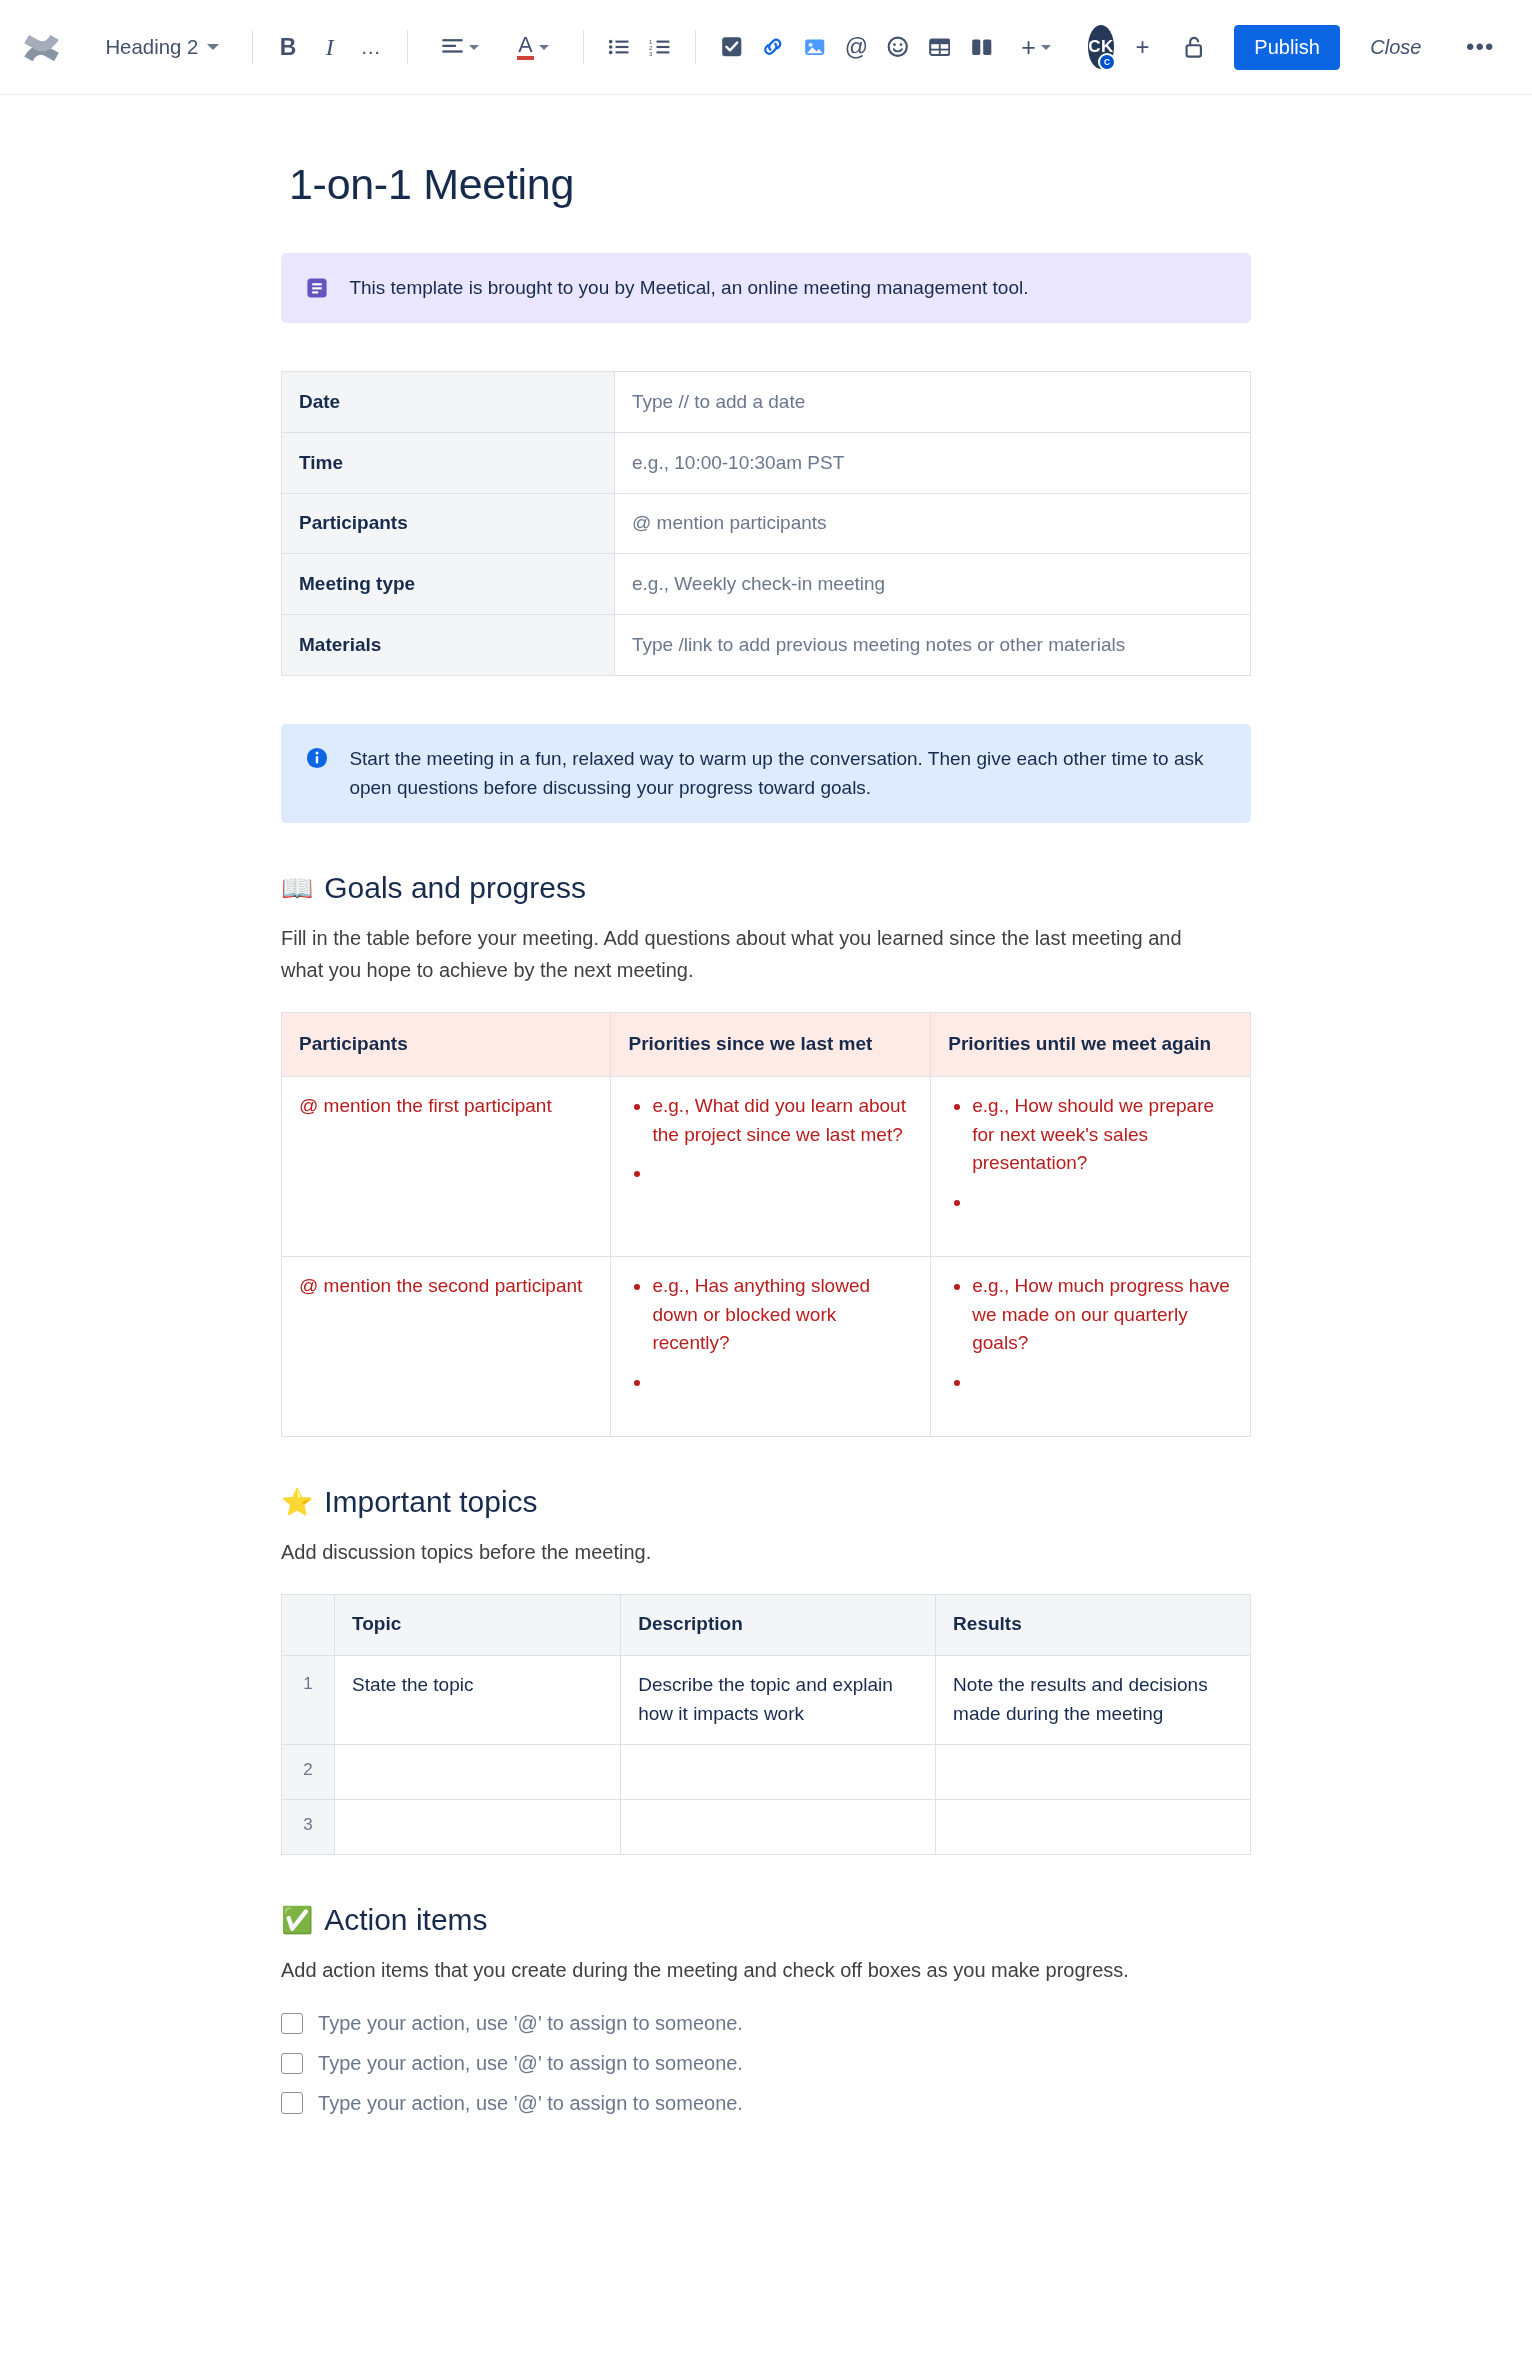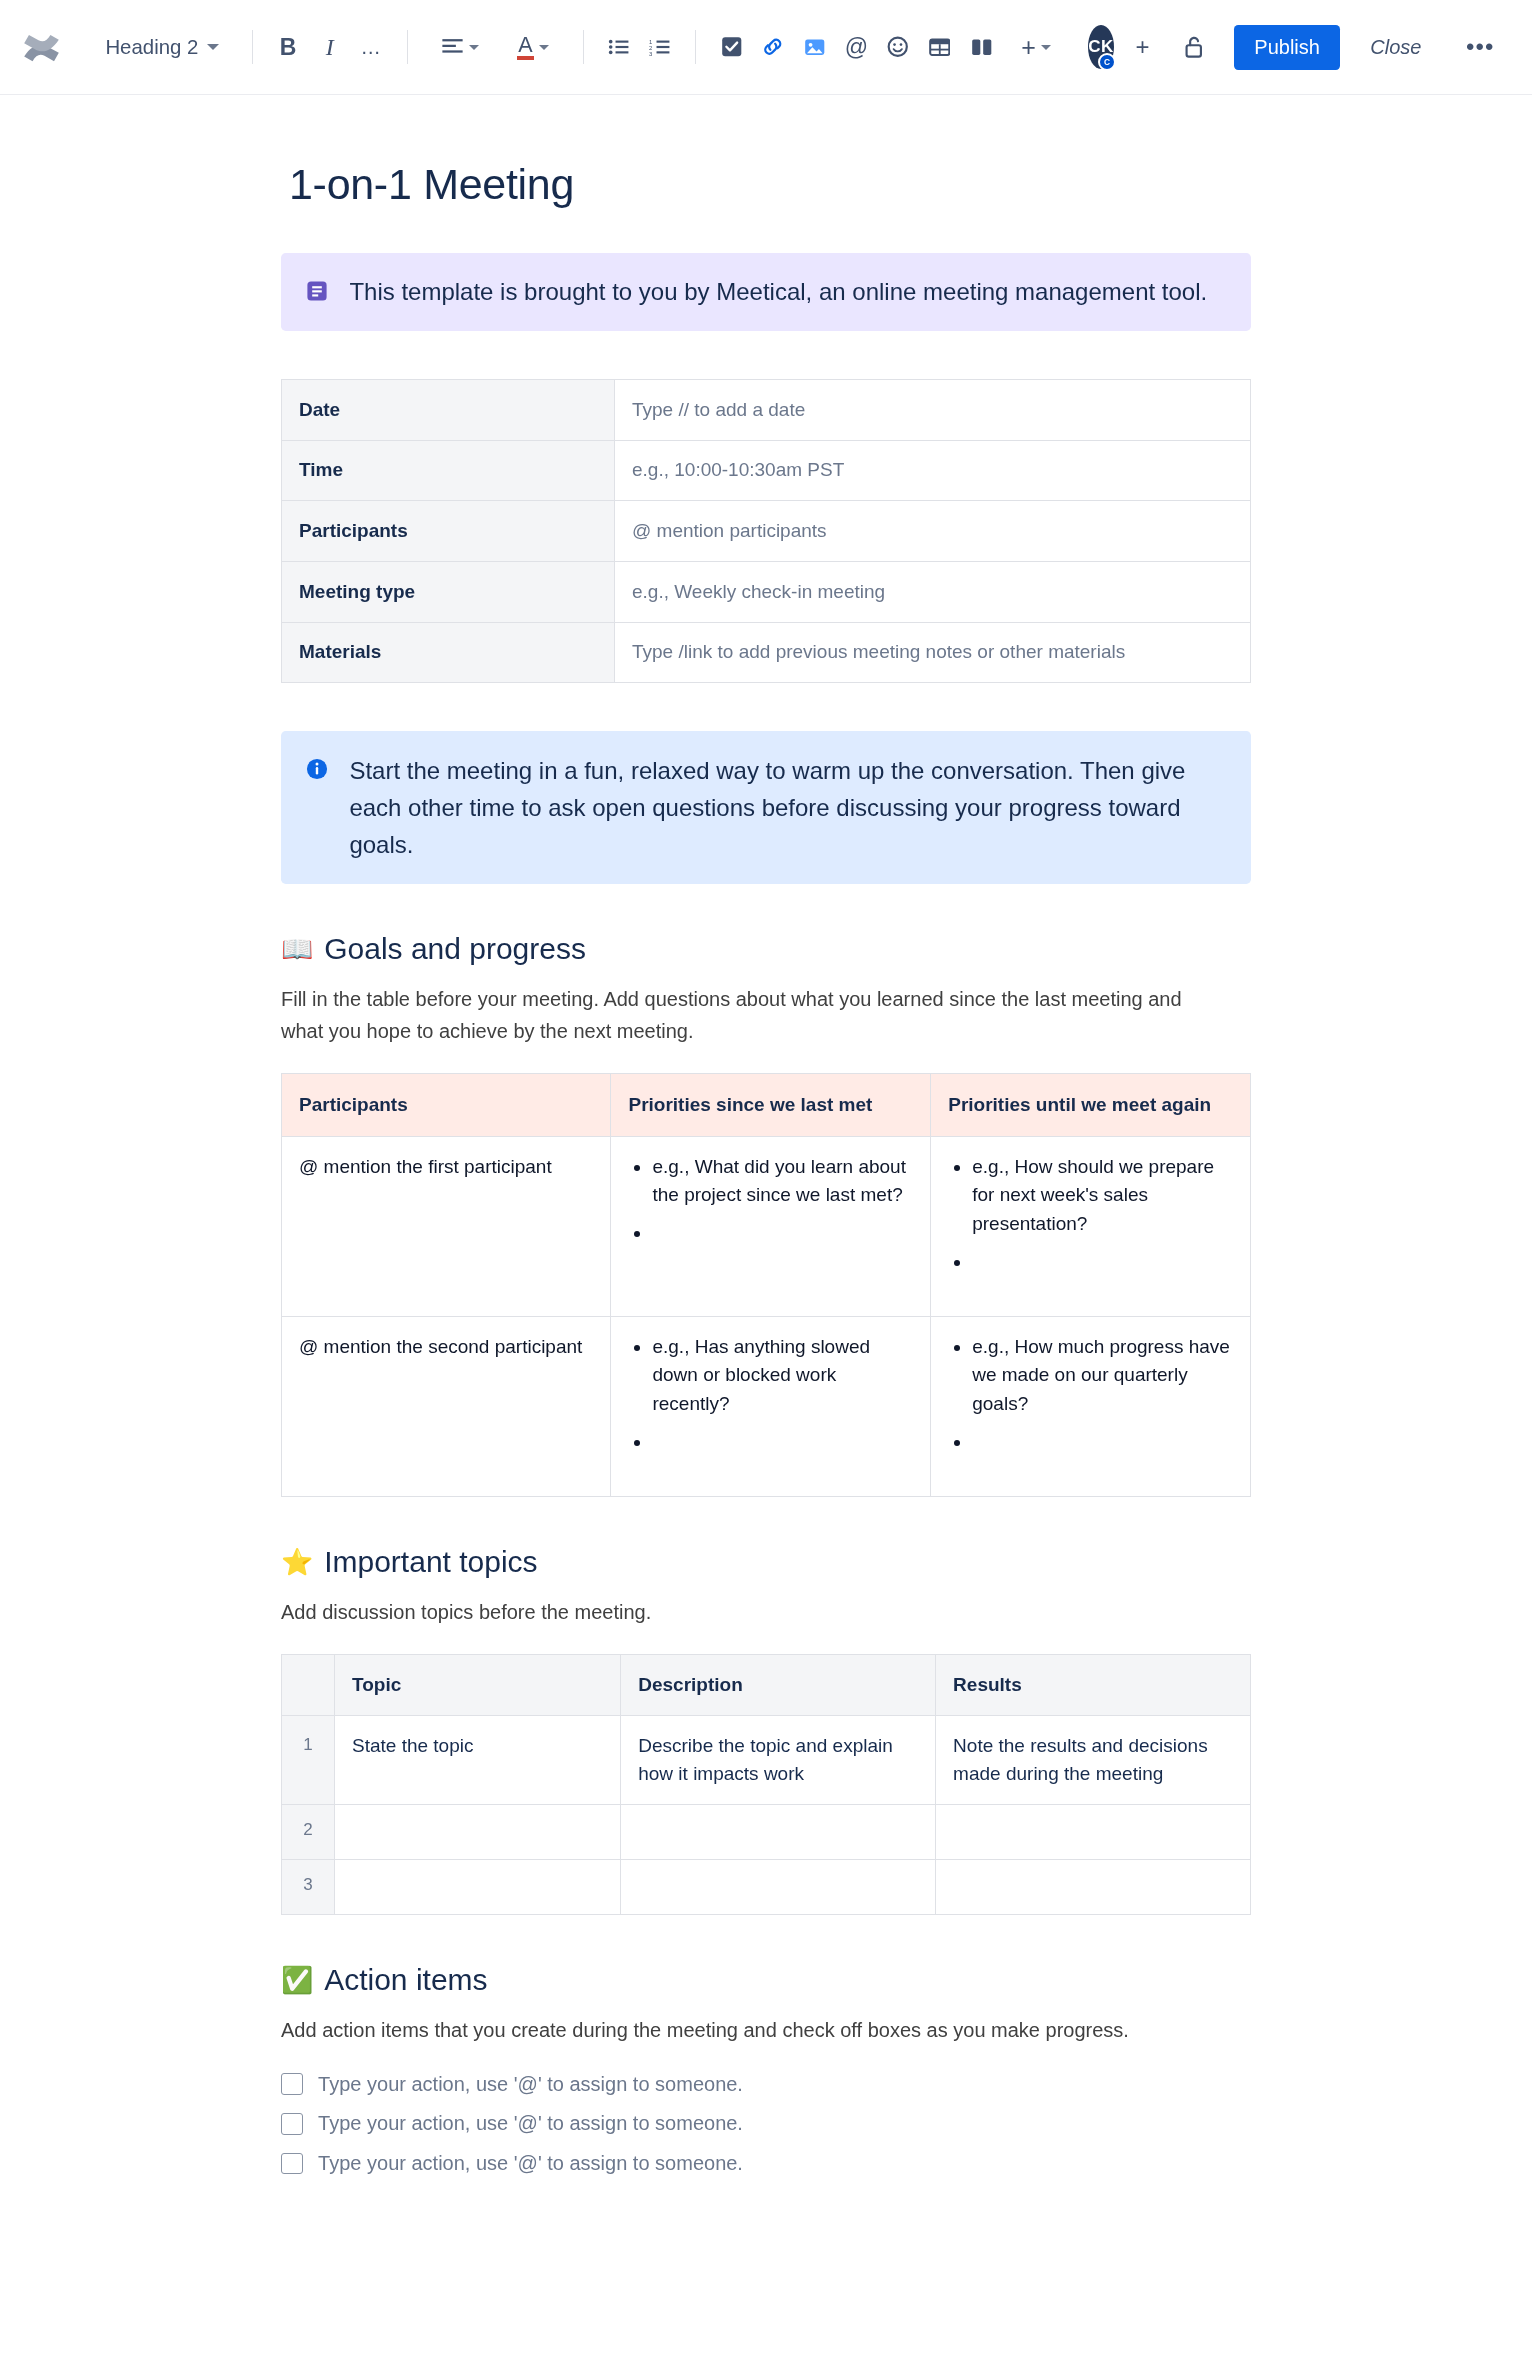--- a/index.html
+++ b/index.html
@@ -146,21 +146,21 @@
     margin: 0 0 44px 8px;
     letter-spacing: -0.3px;
   }
 
   .panel {
     display: flex;
     align-items: flex-start;
     border-radius: 4.8px;
     padding: 20.4px 24px;
     gap: 20.4px;
-    font-size: 24px;
+    font-size: 19px;
     line-height: 1.55;
   }
   .panel.purple { background: #eae6ff; color: #172b4d; }
   .panel.blue { background: #deebff; color: #172b4d; }
   .panel-icon { flex: 0 0 auto; width: 24px; height: 24px; margin-top: 2.4px; }
 
   .spacer-80 { height: 48px; }
 
   
   table {
@@ -204,21 +204,21 @@
     max-width: 940px;
   }
 
   
   .goals-table th {
     background: #ffebe6;
     font-weight: bold;
     font-size: 19px;
     padding: 17px 17px;
   }
-  .goals-table td { color: #0f172a; height: 180px; }
+  .goals-table td { color: #b91c1c; height: 180px; }
   .goals-table ul { margin: 0; padding-left: 24px; }
   .goals-table li { margin-bottom: 9.6px; line-height: 1.5; }
   .goals-table li:last-child { margin-bottom: 0; }
 
   
   .topics-table th {
     background: #f4f5f7;
     font-weight: bold;
   }
   .topics-table td.num {

